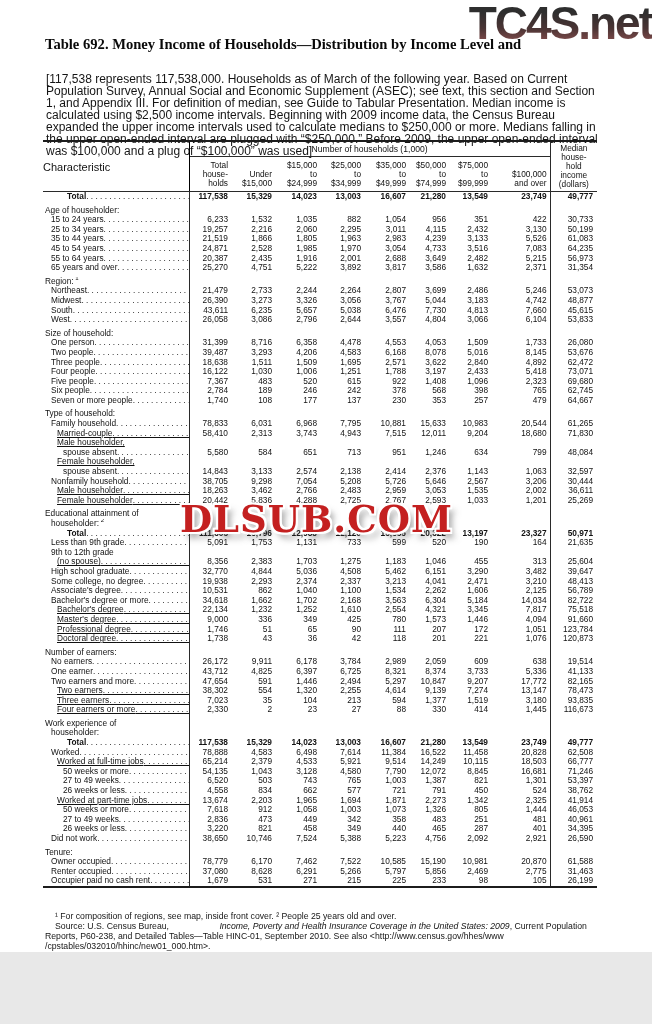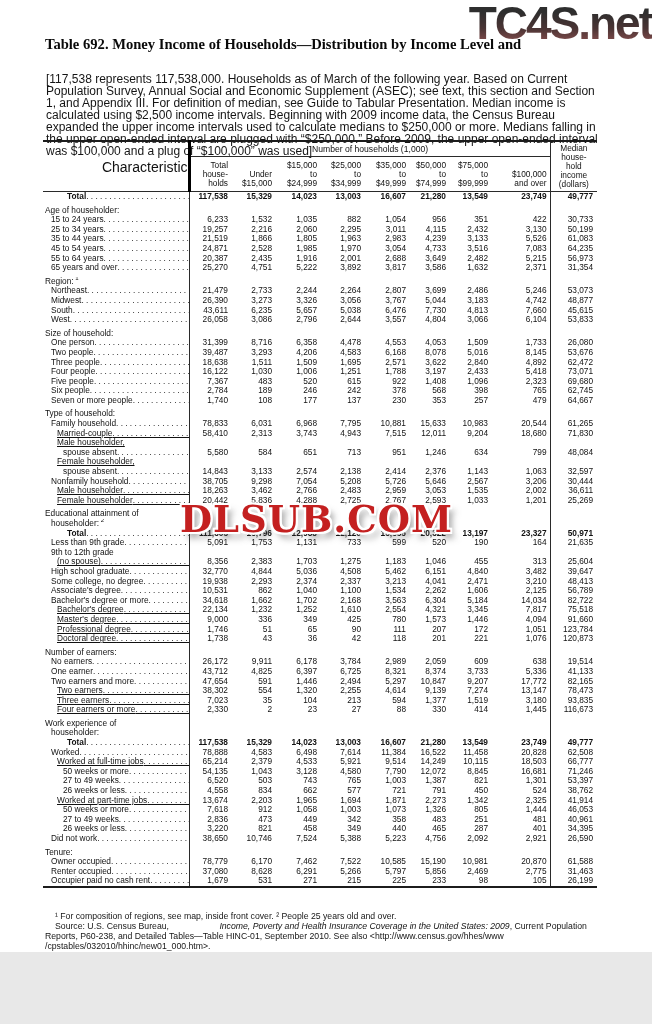--- a/index.html
+++ b/index.html
@@ -8,21 +8,21 @@
   
   .title{position:absolute;left:45px;top:36px;width:575px;
          font-family:"Liberation Serif",serif;font-weight:700;font-size:14.6px;line-height:17.5px;color:#090909;}
   .note{position:absolute;left:46px;top:73px;width:560px;font-size:12px;line-height:12px;color:#151515;}
   
   .tblwrap{position:absolute;left:43px;top:140px;width:556px;}
   table.t{border-collapse:collapse;width:554px;table-layout:fixed;font-size:8.3px;color:#111;}
   table.t{border-top:2px solid #1c1c1c;border-bottom:2px solid #1c1c1c;}
   th,td{padding:0;margin:0;vertical-align:bottom;}
   th{font-weight:400;}
-  .charhead{text-align:right;vertical-align:middle;border-right:3px solid #000000;font-size:14px;}
+  .charhead{text-align:left;vertical-align:middle;border-right:1px solid #000000;font-size:11px;}
   .group{text-align:center;border-bottom:1px solid #2a2a2a;font-size:8.6px;padding:1px 0 2px 0;}
   .medhead{text-align:center;vertical-align:middle;border-left:1px solid #2a2a2a;font-size:8.3px;line-height:9px;padding:2px 1px;}
   .colhead{text-align:right;font-size:8.3px;line-height:9px;padding:2px 3px 3px 0;}
   thead tr.h2 th{border-bottom:1.2px solid #2a2a2a;}
   thead .charhead{border-bottom:1.2px solid #2a2a2a;}
   thead .medhead{border-bottom:1.2px solid #2a2a2a;}
   tbody td{height:9.6px;line-height:9.6px;white-space:nowrap;}
   td.lbl{border-right:1px solid #2a2a2a;overflow:hidden;}
   td.num{text-align:right;padding-right:3px;}
   td.med{border-left:1px solid #2a2a2a;text-align:right;padding-right:4px;}
@@ -738,21 +738,21 @@
                 <span>High school graduate</span>
                 <span class="dots"></span>
               </div>
             </td>
             <td class="num">32,770</td>
             <td class="num">4,844</td>
             <td class="num">5,036</td>
             <td class="num">4,508</td>
             <td class="num">5,462</td>
             <td class="num">6,151</td>
-            <td class="num">4,840</td>
+            <td class="num">3,290</td>
             <td class="num">3,482</td>
             <td class="med">39,647</td>
           </tr>
           <tr class="it">
             <td class="lbl ind-1">
               <div class="lblflex">
                 <span>Some college, no degree</span>
                 <span class="dots"></span>
               </div>
             </td>

